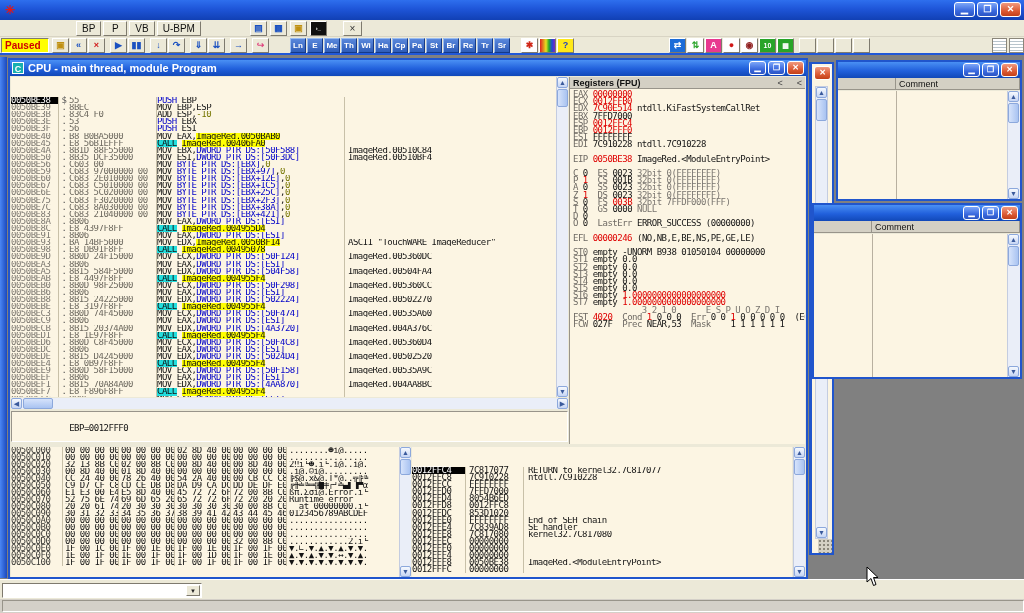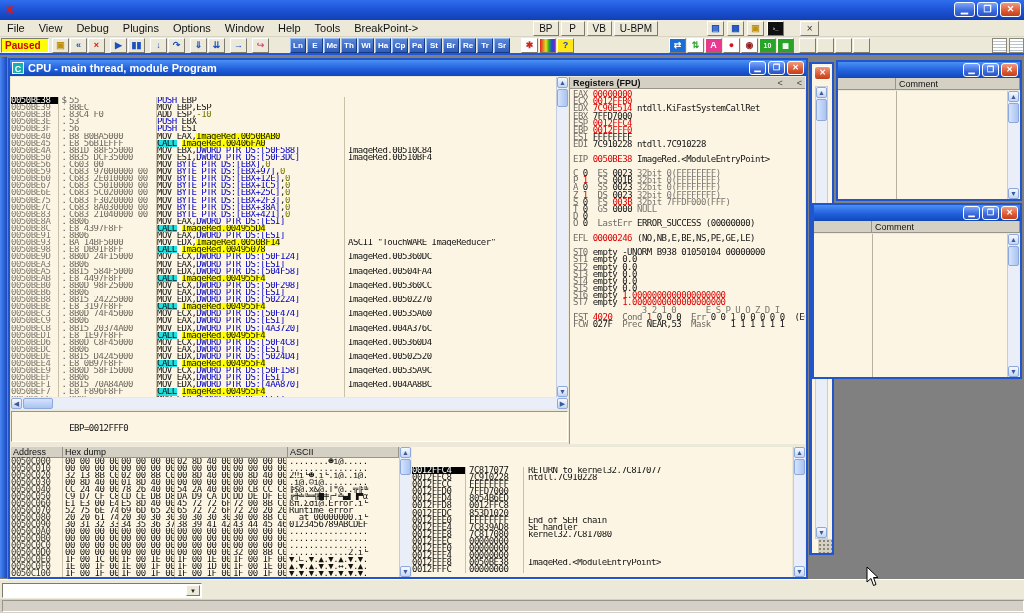--- a/index.html
+++ b/index.html
@@ -160,32 +160,21 @@
   <div class="titlebar">
     <div class="app-icon">✳</div>
     <div class="winbtns">
       <div class="xpbtn">▁</div>
       <div class="xpbtn">❐</div>
       <div class="xpbtn close">✕</div>
     </div>
   </div>
 
   <div class="menubar">
-    <div style="display:flex">
-        <span class="menu-item">File</span>
-        <span class="menu-item">View</span>
-        <span class="menu-item">Debug</span>
-        <span class="menu-item">Plugins</span>
-        <span class="menu-item">Options</span>
-        <span class="menu-item">Window</span>
-        <span class="menu-item">Help</span>
-        <span class="menu-item">Tools</span>
-        <span class="menu-item">BreakPoint-&gt;</span>
-      </div>
-    <div style="margin-left:108px;display:flex">
+    <div style="margin-left:76px;display:flex">
         <div class="mb-plugbtn">BP</div>
         <div class="mb-plugbtn">P</div>
         <div class="mb-plugbtn">VB</div>
         <div class="mb-plugbtn">U-BPM</div>
       </div>
     <div style="margin-left:46px;display:flex">
         <div class="mb-icon tbtn ic-blue">▤</div>
         <div class="mb-icon tbtn ic-blue">▦</div>
         <div class="mb-icon tbtn ic-folder">▣</div>
         <div class="mb-icon tbtn " style="background: rgb(16, 16, 16); color: rgb(255, 255, 255); font-size: 6px;">›_</div>
@@ -343,25 +332,20 @@
             <span>Registers (FPU)</span>
             <div class="nav">
               <span>&lt;</span>
               <span>&lt;</span>
             </div>
           </div>
           <div class="code" style="padding:2px 0 0 3px"><div class="rline"><span class="sg-n">EAX </span><span class="sg-r">00000000</span></div><div class="rline"><span class="sg-n">ECX </span><span class="sg-r">0012FFB0</span></div><div class="rline"><span class="sg-n">EDX </span><span class="sg-r">7C90E514</span><span> ntdll.KiFastSystemCallRet</span></div><div class="rline"><span class="sg-n">EBX </span><span>7FFD7000</span></div><div class="rline"><span class="sg-n">ESP </span><span class="sg-r">0012FFC4</span></div><div class="rline"><span class="sg-n">EBP </span><span class="sg-r">0012FFF0</span></div><div class="rline"><span class="sg-n">ESI </span><span>FFFFFFFF</span></div><div class="rline"><span class="sg-n">EDI </span><span>7C910228 ntdll.7C910228</span></div><div class="rline"></div><div class="rline"><span class="sg-n">EIP </span><span class="sg-r">0050BE38</span><span> ImageRed.&lt;ModuleEntryPoint&gt;</span></div><div class="rline"></div><div class="rline"><span class="sg-n">C </span><span>0  </span><span class="sg-n">ES </span><span>0023 </span><span class="sg-g">32bit 0(FFFFFFFF)</span></div><div class="rline"><span class="sg-n">P </span><span class="sg-r">1</span><span>  </span><span class="sg-n">CS </span><span>001B </span><span class="sg-g">32bit 0(FFFFFFFF)</span></div><div class="rline"><span class="sg-n">A </span><span>0  </span><span class="sg-n">SS </span><span>0023 </span><span class="sg-g">32bit 0(FFFFFFFF)</span></div><div class="rline"><span class="sg-n">Z </span><span class="sg-r">1</span><span>  </span><span class="sg-n">DS </span><span>0023 </span><span class="sg-g">32bit 0(FFFFFFFF)</span></div><div class="rline"><span class="sg-n">S </span><span>0  </span><span class="sg-n">FS </span><span class="sg-r">003B</span><span> </span><span class="sg-g">32bit 7FFDF000(FFF)</span></div><div class="rline"><span class="sg-n">T </span><span>0  </span><span class="sg-n">GS </span><span>0000 </span><span class="sg-g">NULL</span></div><div class="rline"><span class="sg-n">D </span><span>0</span></div><div class="rline"><span class="sg-n">O </span><span>0  </span><span class="sg-n">LastErr </span><span>ERROR_SUCCESS (00000000)</span></div><div class="rline"></div><div class="rline"><span class="sg-n">EFL </span><span class="sg-r">00000246</span><span> (NO,NB,E,BE,NS,PE,GE,LE)</span></div><div class="rline"></div><div class="rline"><span class="sg-n">ST0 </span><span>empty -UNORM B938 01050104 00000000</span></div><div class="rline"><span class="sg-n">ST1 </span><span>empty 0.0</span></div><div class="rline"><span class="sg-n">ST2 </span><span>empty 0.0</span></div><div class="rline"><span class="sg-n">ST3 </span><span>empty 0.0</span></div><div class="rline"><span class="sg-n">ST4 </span><span>empty 0.0</span></div><div class="rline"><span class="sg-n">ST5 </span><span>empty 0.0</span></div><div class="rline"><span class="sg-n">ST6 </span><span>empty </span><span class="sg-r">1.0000000000000000000</span></div><div class="rline"><span class="sg-n">ST7 </span><span>empty </span><span class="sg-r">1.0000000000000000000</span></div><div class="rline"><span class="sg-g">              3 2 1 0      E S P U O Z D I</span></div><div class="rline"><span class="sg-n">FST </span><span class="sg-r">4020</span><span>  </span><span class="sg-n">Cond </span><span class="sg-r">1</span><span> 0 0 0  </span><span class="sg-n">Err </span><span>0 0 </span><span class="sg-r">1</span><span> 0 0 0 0 0  (EQ)</span></div><div class="rline"><span class="sg-n">FCW </span><span>027F  </span><span class="sg-n">Prec </span><span>NEAR,53  </span><span class="sg-n">Mask </span><span>   1 1 1 1 1 1</span></div></div>
         </div>
 
         <div class="dump">
-          <div class="dmphdr">
-            <span class="dh-a">Address</span>
-            <span class="dh-h">Hex dump</span>
-            <span class="dh-t">ASCII</span>
-          </div>
           <div class="code"><div class="dmprow"><span class="da">0050C000</span><span class="dg">00 00 00 00</span><span class="dg">00 00 00 00</span><span class="dg">02 8D 40 00</span><span class="dg">00 00 00 00</span><span class="dt">........☻ì@.....</span></div><div class="dmprow"><span class="da">0050C010</span><span class="dg">00 00 00 00</span><span class="dg">00 00 00 00</span><span class="dg">00 00 00 00</span><span class="dg">00 00 00 00</span><span class="dt">................</span></div><div class="dmprow"><span class="da">0050C020</span><span class="dg">32 13 8B C0</span><span class="dg">02 00 8B C0</span><span class="dg">00 8D 40 00</span><span class="dg">00 8D 40 00</span><span class="dt">2‼ï└☻.ï└.ì@..ì@.</span></div><div class="dmprow"><span class="da">0050C030</span><span class="dg">00 8D 40 00</span><span class="dg">01 8D 40 00</span><span class="dg">00 00 00 00</span><span class="dg">00 00 00 00</span><span class="dt">.ì@.☺ì@.........</span></div><div class="dmprow"><span class="da">0050C040</span><span class="dg">CC 24 40 00</span><span class="dg">78 26 40 00</span><span class="dg">54 2A 40 00</span><span class="dg">00 CB CC C8</span><span class="dt">╠$@.x&amp;@.T*@..╦╠╚</span></div><div class="dmprow"><span class="da">0050C050</span><span class="dg">C9 D7 CF C8</span><span class="dg">CD CE DB D8</span><span class="dg">DA D9 CA DC</span><span class="dg">DD DE DF E0</span><span class="dt">╔╫╧╚═╬█╪┌┘╩▄▌▐▀α</span></div><div class="dmprow"><span class="da">0050C060</span><span class="dg">E1 E3 00 E4</span><span class="dg">E5 8D 40 00</span><span class="dg">45 72 72 6F</span><span class="dg">72 00 8B C0</span><span class="dt">ßπ.Σσì@.Error.ï└</span></div><div class="dmprow"><span class="da">0050C070</span><span class="dg">52 75 6E 74</span><span class="dg">69 6D 65 20</span><span class="dg">65 72 72 6F</span><span class="dg">72 20 20 20</span><span class="dt">Runtime error   </span></div><div class="dmprow"><span class="da">0050C080</span><span class="dg">20 20 61 74</span><span class="dg">20 30 30 30</span><span class="dg">30 30 30 30</span><span class="dg">30 00 8B C0</span><span class="dt">  at 00000000.ï└</span></div><div class="dmprow"><span class="da">0050C090</span><span class="dg">30 31 32 33</span><span class="dg">34 35 36 37</span><span class="dg">38 39 41 42</span><span class="dg">43 44 45 46</span><span class="dt">0123456789ABCDEF</span></div><div class="dmprow"><span class="da">0050C0A0</span><span class="dg">00 00 00 00</span><span class="dg">00 00 00 00</span><span class="dg">00 00 00 00</span><span class="dg">00 00 00 00</span><span class="dt">................</span></div><div class="dmprow"><span class="da">0050C0B0</span><span class="dg">00 00 00 00</span><span class="dg">00 00 00 00</span><span class="dg">00 00 00 00</span><span class="dg">00 00 00 00</span><span class="dt">................</span></div><div class="dmprow"><span class="da">0050C0C0</span><span class="dg">00 00 00 00</span><span class="dg">00 00 00 00</span><span class="dg">00 00 00 00</span><span class="dg">00 00 00 00</span><span class="dt">................</span></div><div class="dmprow"><span class="da">0050C0D0</span><span class="dg">00 00 00 00</span><span class="dg">00 00 00 00</span><span class="dg">00 00 00 00</span><span class="dg">32 00 8B C0</span><span class="dt">............2.ï└</span></div><div class="dmprow"><span class="da">0050C0E0</span><span class="dg">1F 00 1C 00</span><span class="dg">1F 00 1E 00</span><span class="dg">1F 00 1E 00</span><span class="dg">1F 00 1F 00</span><span class="dt">▼.∟.▼.▲.▼.▲.▼.▼.</span></div><div class="dmprow"><span class="da">0050C0F0</span><span class="dg">1E 00 1F 00</span><span class="dg">1E 00 1F 00</span><span class="dg">1F 00 1D 00</span><span class="dg">1F 00 1E 00</span><span class="dt">▲.▼.▲.▼.▼.↔.▼.▲.</span></div><div class="dmprow"><span class="da">0050C100</span><span class="dg">1F 00 1F 00</span><span class="dg">1F 00 1F 00</span><span class="dg">1F 00 1F 00</span><span class="dg">1F 00 1F 00</span><span class="dt">▼.▼.▼.▼.▼.▼.▼.▼.</span></div></div>
         </div>
         <div class="vscroll" style="left:389px;top:371px;height:130px">
           <div class="sbtn" style="left:0;top:0">▲</div>
           <div class="sthumb" style="left:0;top:12px;width:11px;height:16px"></div>
           <div class="sbtn" style="left:0;bottom:0">▼</div>
         </div>
 
         <div class="stack code">
           <div><div class="srow"><span class="sa selrow">0012FFC4</span><span class="sv">7C817077</span><span class="sc">RETURN to kernel32.7C817077</span></div><div class="srow"><span class="sa">0012FFC8</span><span class="sv">7C910228</span><span class="sc">ntdll.7C910228</span></div><div class="srow"><span class="sa">0012FFCC</span><span class="sv">FFFFFFFF</span><span class="sc"></span></div><div class="srow"><span class="sa">0012FFD0</span><span class="sv">7FFD7000</span><span class="sc"></span></div><div class="srow"><span class="sa">0012FFD4</span><span class="sv">8054B6ED</span><span class="sc"></span></div><div class="srow"><span class="sa">0012FFD8</span><span class="sv">0012FFC8</span><span class="sc"></span></div><div class="srow"><span class="sa">0012FFDC</span><span class="sv">853D1020</span><span class="sc"></span></div><div class="srow"><span class="sa">0012FFE0</span><span class="sv">FFFFFFFF</span><span class="sc">End of SEH chain</span></div><div class="srow"><span class="sa">0012FFE4</span><span class="sv">7C839AD8</span><span class="sc">SE handler</span></div><div class="srow"><span class="sa">0012FFE8</span><span class="sv">7C817080</span><span class="sc">kernel32.7C817080</span></div><div class="srow"><span class="sa">0012FFEC</span><span class="sv">00000000</span><span class="sc"></span></div><div class="srow"><span class="sa">0012FFF0</span><span class="sv">00000000</span><span class="sc"></span></div><div class="srow"><span class="sa">0012FFF4</span><span class="sv">00000000</span><span class="sc"></span></div><div class="srow"><span class="sa">0012FFF8</span><span class="sv">0050BE38</span><span class="sc">ImageRed.&lt;ModuleEntryPoint&gt;</span></div><div class="srow"><span class="sa">0012FFFC</span><span class="sv">00000000</span><span class="sc"></span></div></div>

